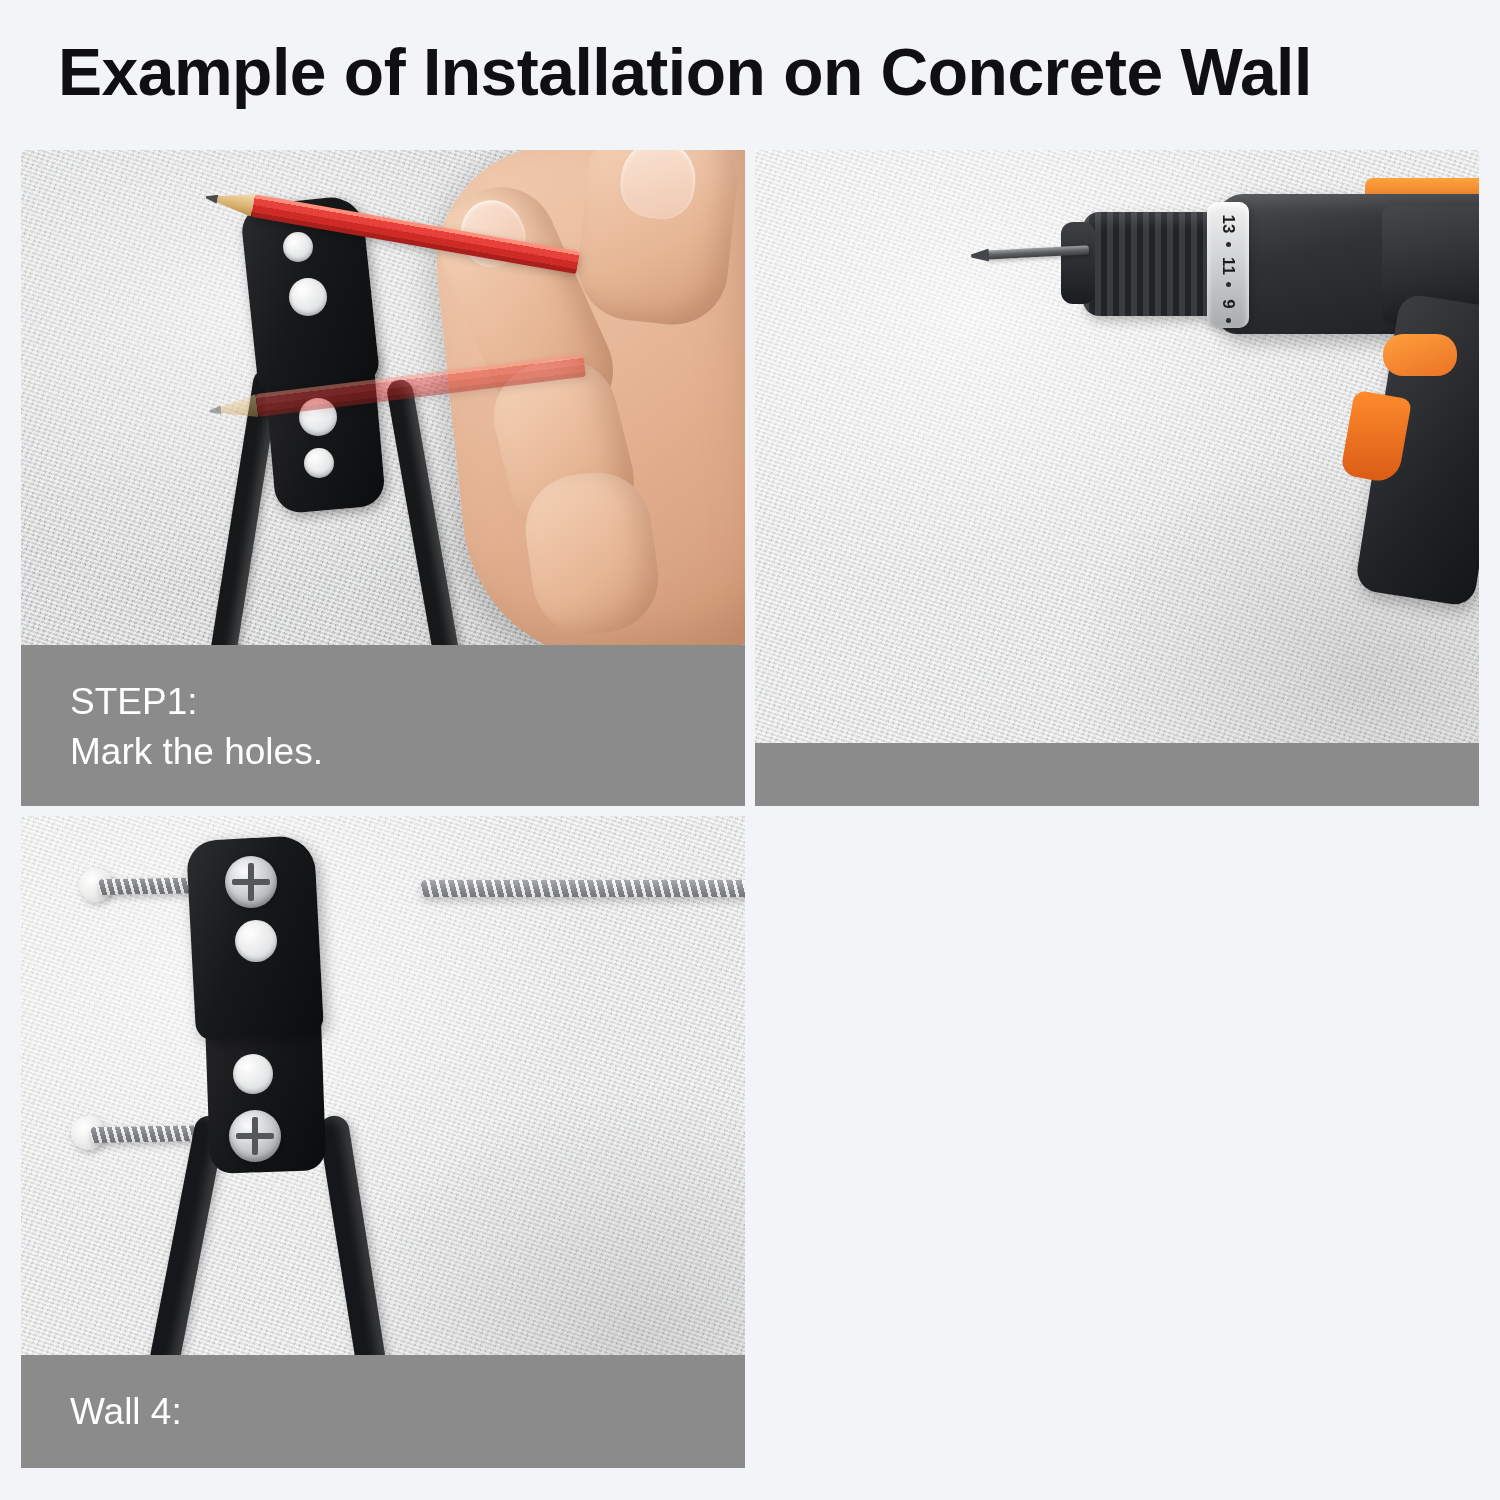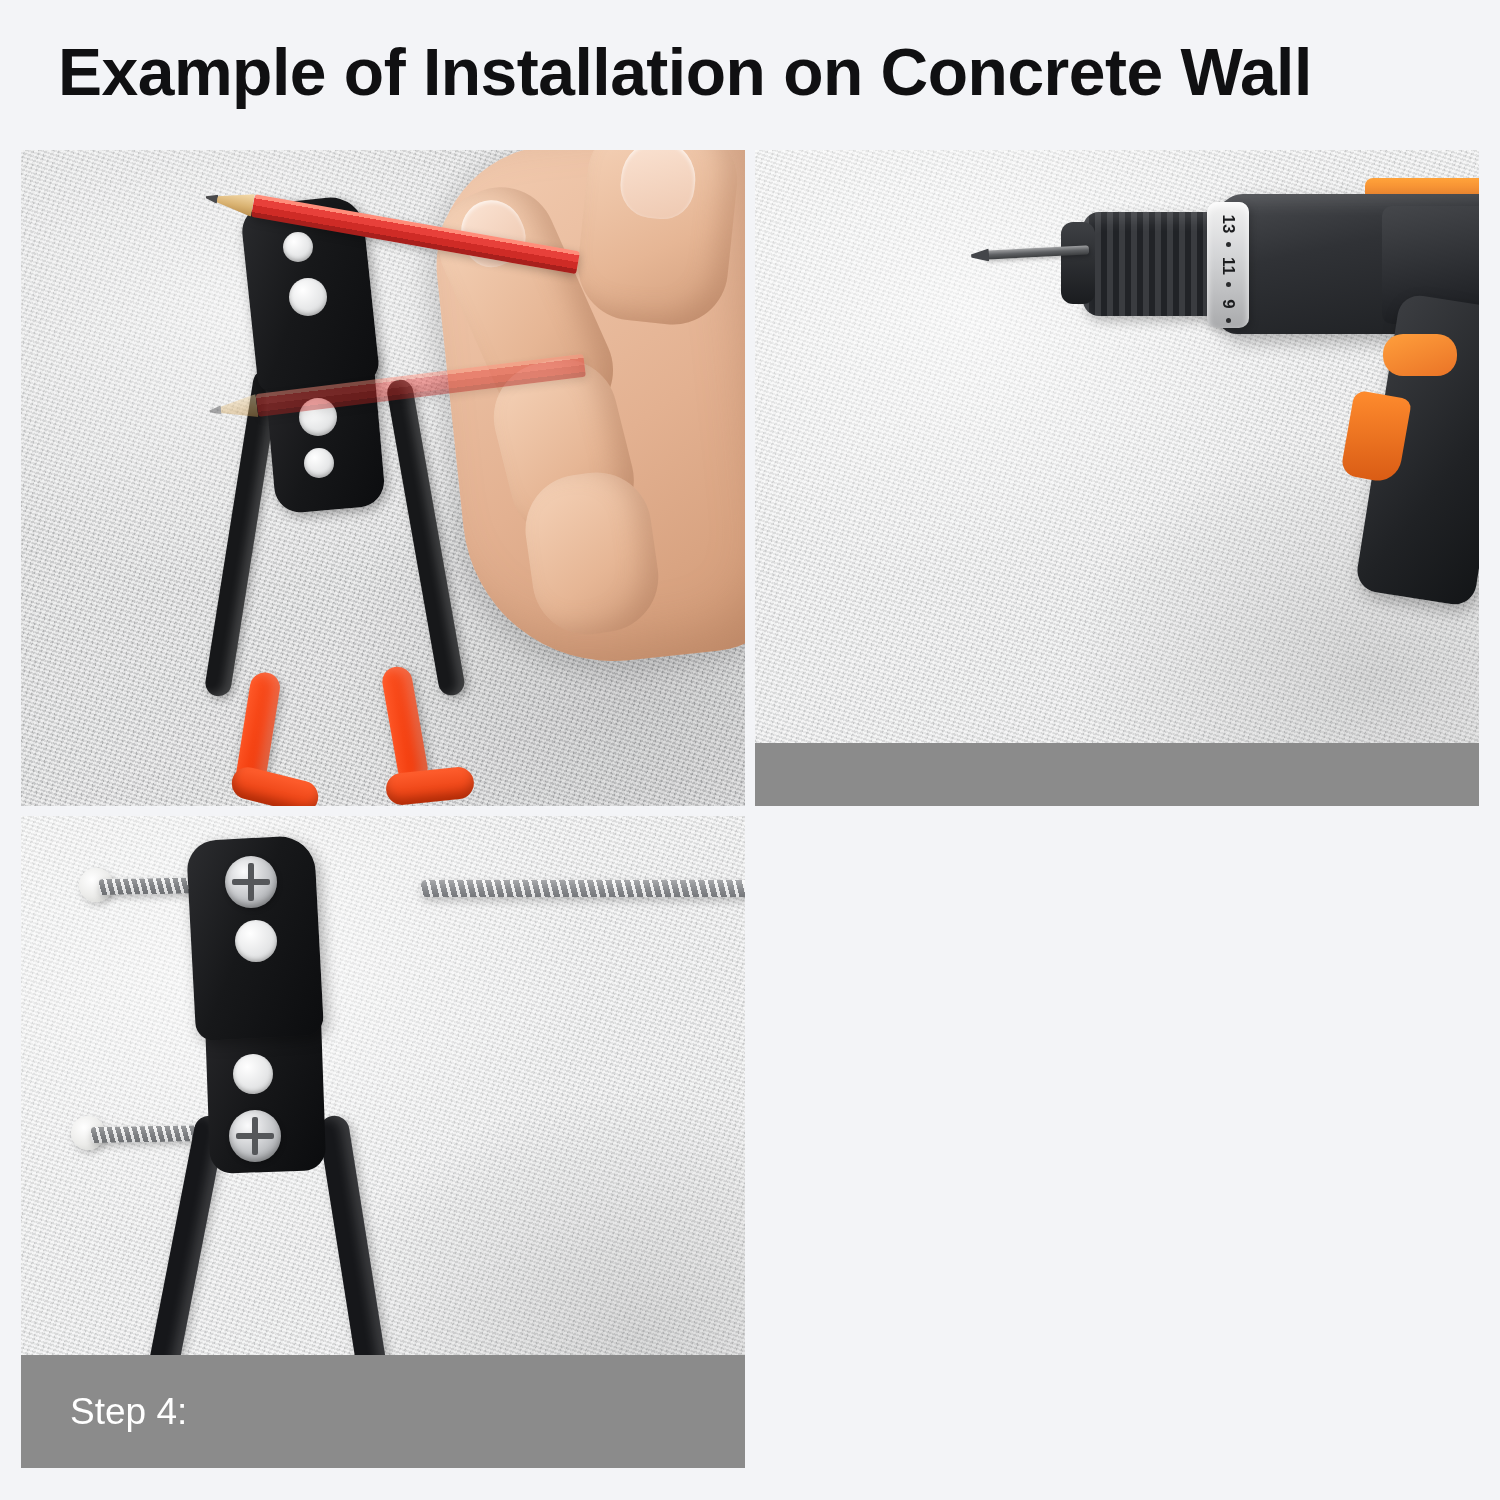--- a/index.html
+++ b/index.html
@@ -255,20 +255,24 @@
           <div class="finger" style="left:62px;top:330px;width:126px;height:160px;transform:rotate(-2deg);"></div>
           <div class="finger" style="left:150px;top:-12px;width:150px;height:200px;transform:rotate(12deg);">
             <div class="nail" style="left:34px;top:18px;width:74px;height:78px;"></div>
           </div>
         </div>
 
         <div class="pencil pencil-ghost"></div>
         <div class="pencil pencil-main"></div>
       </div>
 
+      <div class="caption">
+        <div class="cap-line cap-step">STEP1:</div>
+        <div class="cap-line">Mark the holes.</div>
+      </div>
     </div>
 
     <div class="panel">
       <div class="photo">
         <div class="wall wall-light"></div>
 
         <div class="drill">
           <div class="orange-top"></div>
           <div class="drill-body"></div>
           <div class="drill-body2">
@@ -321,18 +325,18 @@
 
           <div class="screwhead" style="left:204px;top:40px;"></div>
           <div class="screwhead" style="left:208px;top:294px;"></div>
 
           <div class="sd-shaft"></div>
 
         </div>
       </div>
 
       <div class="caption">
-        <div class="cap-line cap-step">Step 4:</div>
+        <div class="cap-line cap-step">Wall 4:</div>
       </div>
     </div>
 
   </div>
 </div>
 
 </body></html>

